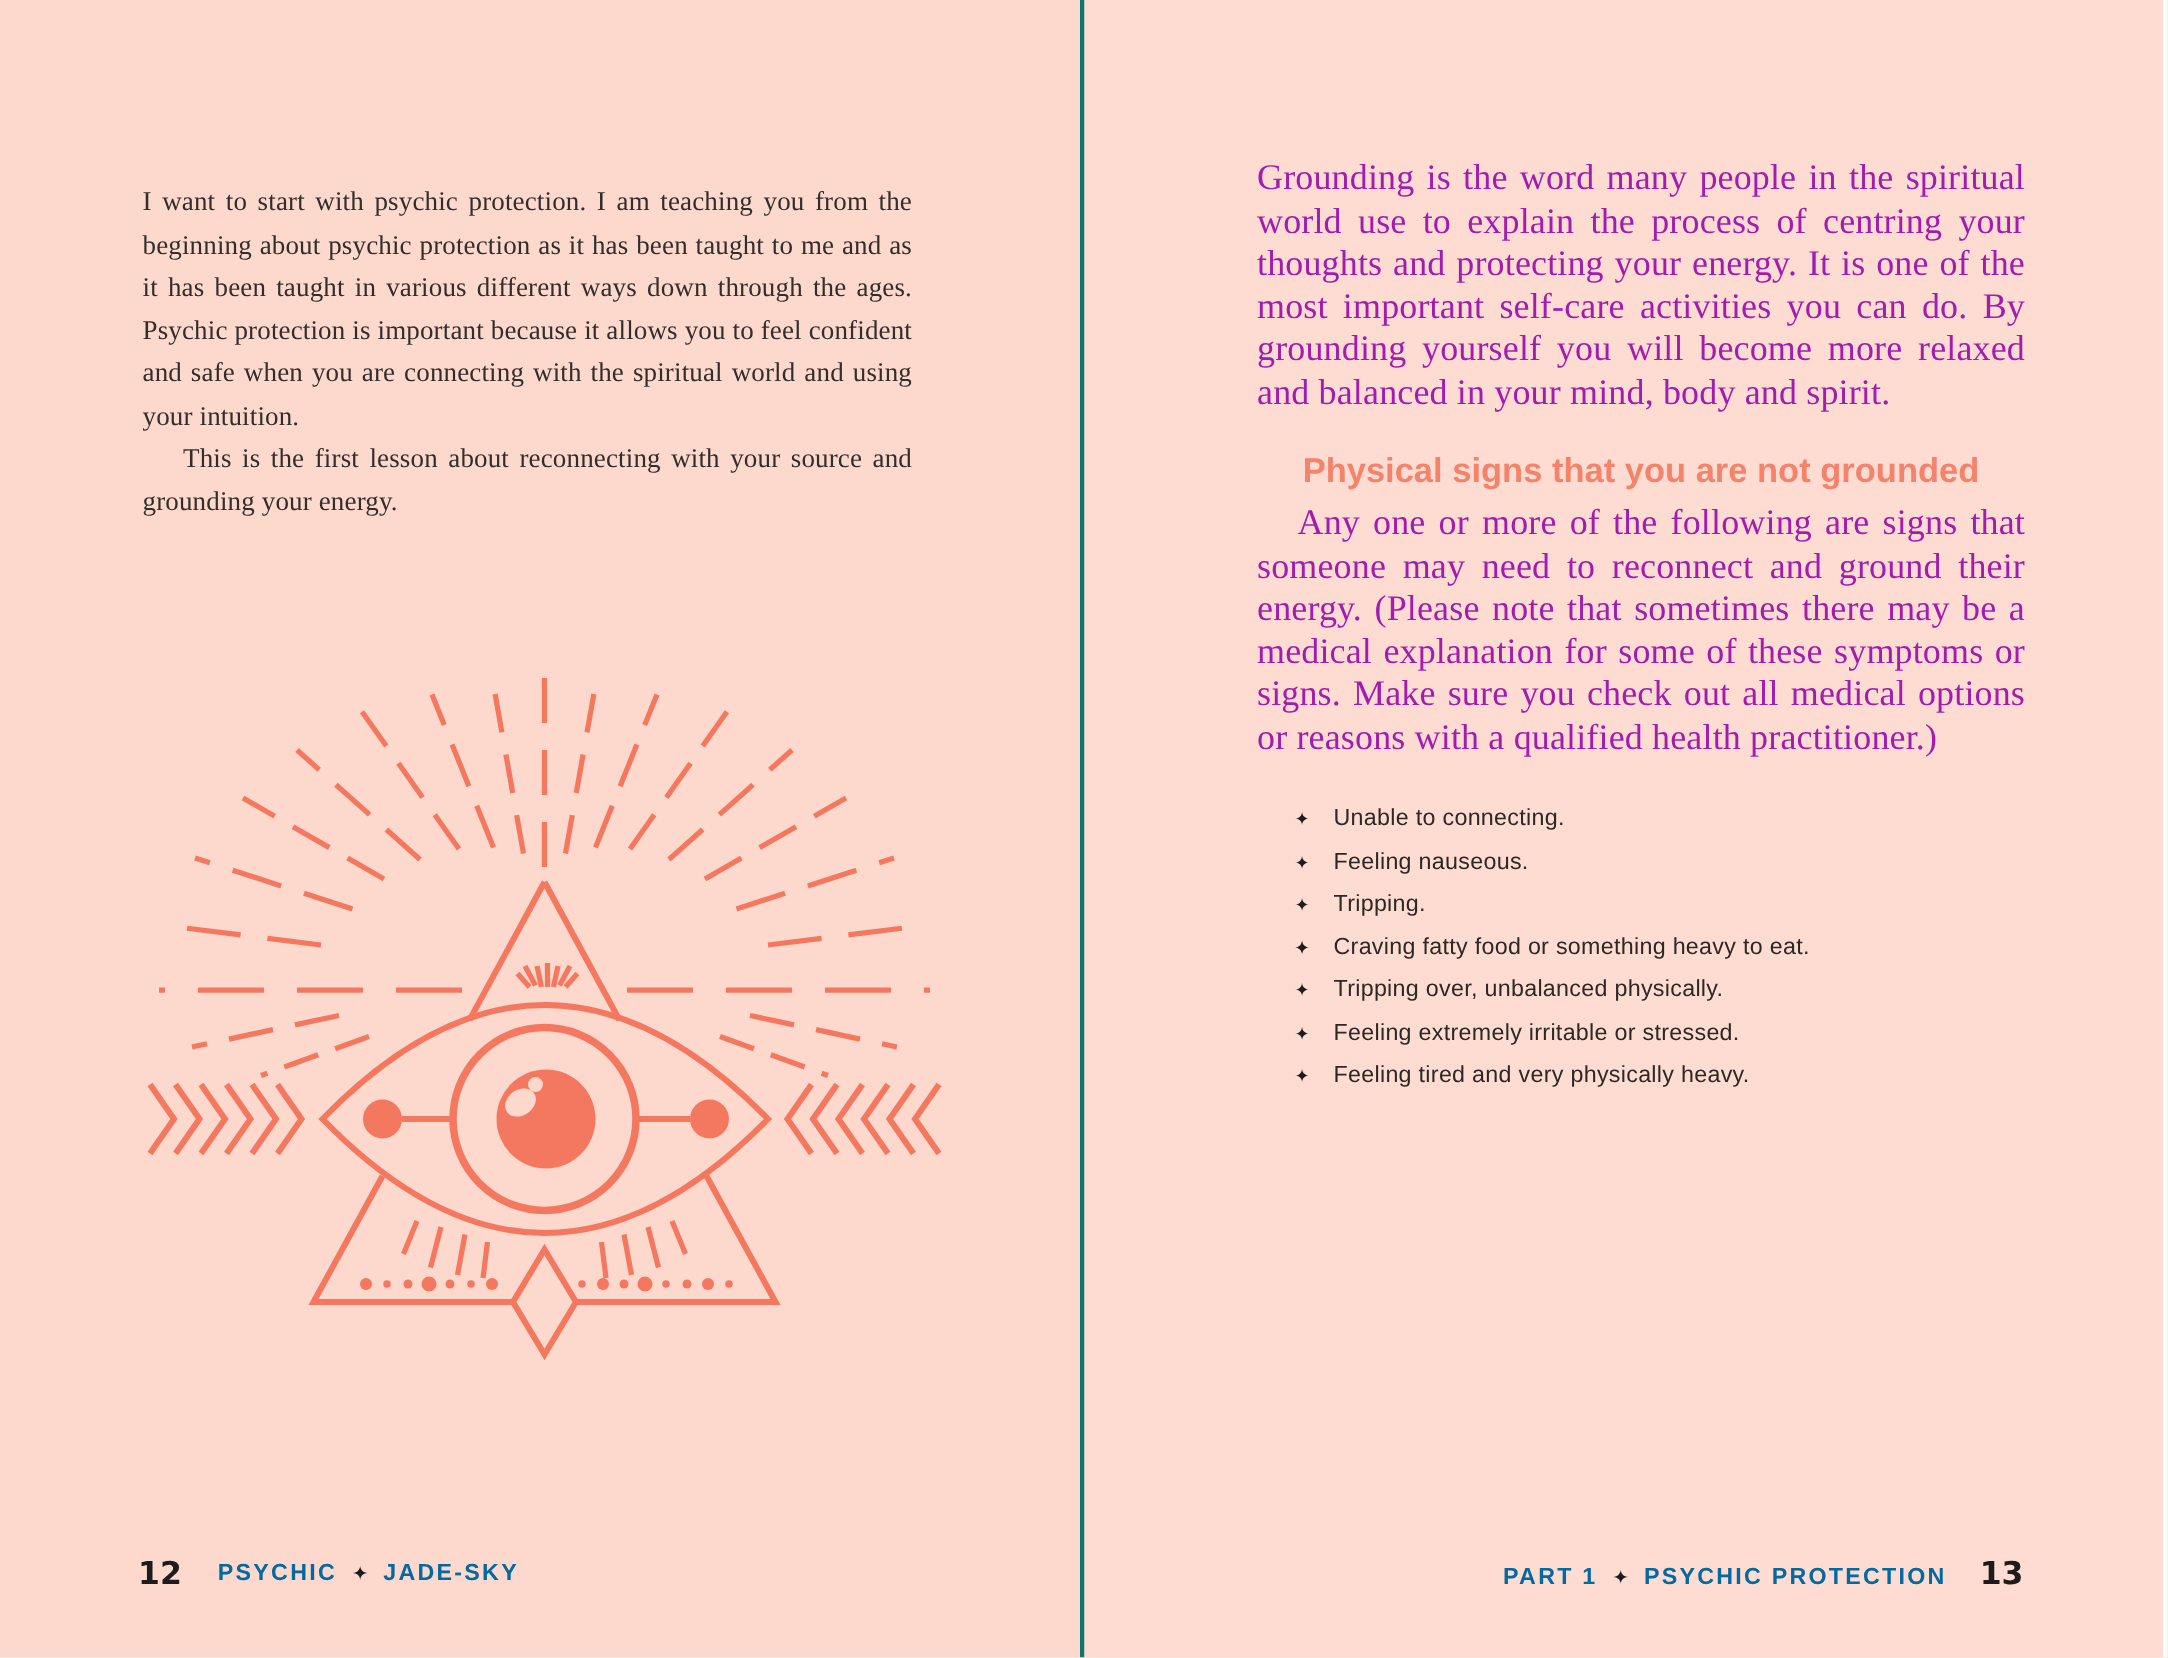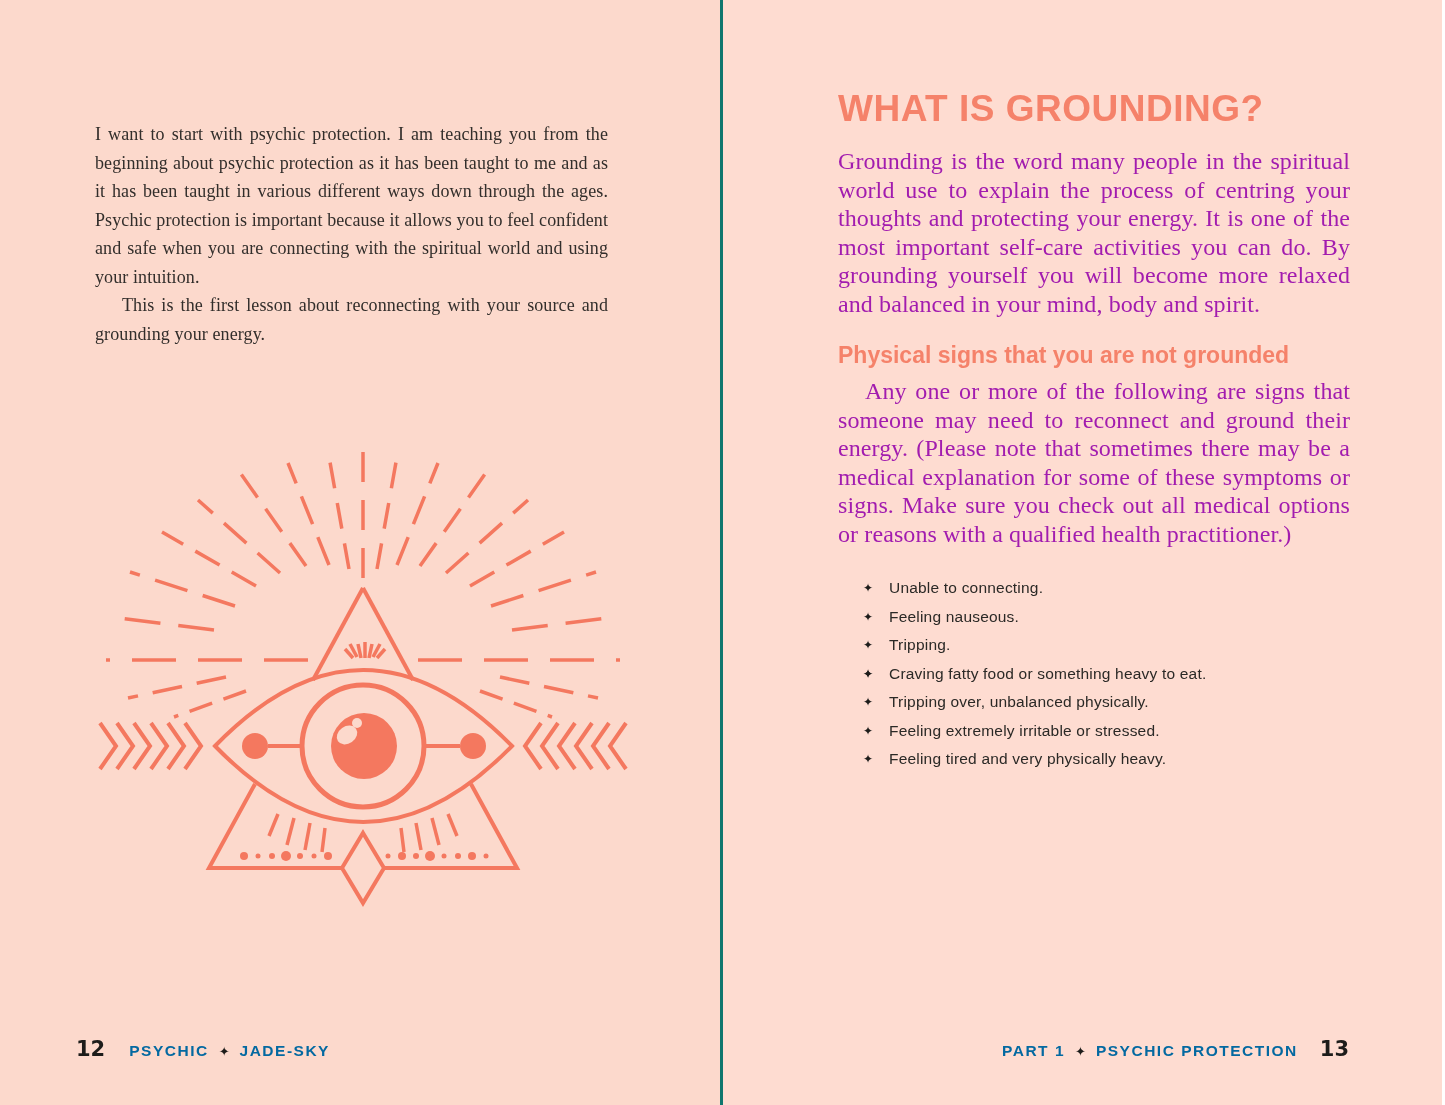--- a/index.html
+++ b/index.html
@@ -29,41 +29,41 @@
     color: #f5826a; line-height: 42px;
   }
   .serif-body {
     font-size: 24px; line-height: 28.5px; color: #a21caf;
     text-align: justify; letter-spacing: 0.1px;
   }
   .serif-body.first { margin-top: 17px; }
   .h2 {
     font-family: "Liberation Sans", "DejaVu Sans", sans-serif;
     font-size: 23px; font-weight: bold; color: #f5826a;
-    margin-top: 22px; margin-bottom: 7px; line-height: 30px;
+    margin-top: 22px; margin-bottom: 7px; line-height: 30px; text-align: center;
   }
   .sign-list {
     list-style: none; margin-top: 26px;
     font-family: "Liberation Sans", "DejaVu Sans", sans-serif;
     font-size: 15.5px; line-height: 28.5px; color: #2b2926;
     letter-spacing: 0.2px;
   }
   .sign-list li { position: relative; padding-left: 51px; text-align: justify; }
   .sign-list .bullet {
     position: absolute; left: 25px; top: 0;
     font-family: "DejaVu Sans", sans-serif; font-size: 12px; color: #1d1c1a;
   }
 
   
   .footer {
     position: absolute; bottom: 44px;
     font-family: "Liberation Sans", "DejaVu Sans", sans-serif;
     display: flex; align-items: baseline;
   }
-  .footer-left  { left: 76px; }
+  .footer-left  { left: 92px; align-items: center; }
   .footer-right { right: 93px; }
   .pagenum {
     font-family: "DejaVu Sans", sans-serif;
     font-size: 21px; font-weight: bold; color: #1d1c1a; letter-spacing: 0;
   }
   .running {
     font-size: 15.5px; font-weight: bold; color: #0369a1; letter-spacing: 1.5px;
   }
   .star { font-family: "DejaVu Sans", sans-serif; font-size: 13px; color: #1d1c1a; }
   .footer-left  .pagenum { margin-right: 24px; }
@@ -193,21 +193,20 @@
       <span class="pagenum">12</span>
       <span class="running">PSYCHIC</span>
       <span class="star">✦</span>
       <span class="running">JADE-SKY</span>
     </footer>
   </section>
 
   <section class="page page-right">
 
     <div class="right-content">
-      <h1 class="h1">WHAT IS GROUNDING?</h1>
 
       <div class="serif-body first">
         <p>Grounding is the word many people in the spiritual world use to explain the process of centring your thoughts and protecting your energy. It is one of the most important self-care activities you can do. By grounding yourself you will become more relaxed and balanced in your mind, body and spirit.</p>
       </div>
 
       <h2 class="h2">Physical signs that you are not grounded</h2>
 
       <div class="serif-body">
         <p class="indent">Any one or more of the following are signs that someone may need to reconnect and ground their energy. (Please note that sometimes there may be a medical explanation for some of these symptoms or signs. Make sure you check out all medical options or reasons with a qualified health practitioner.)</p>
       </div>

